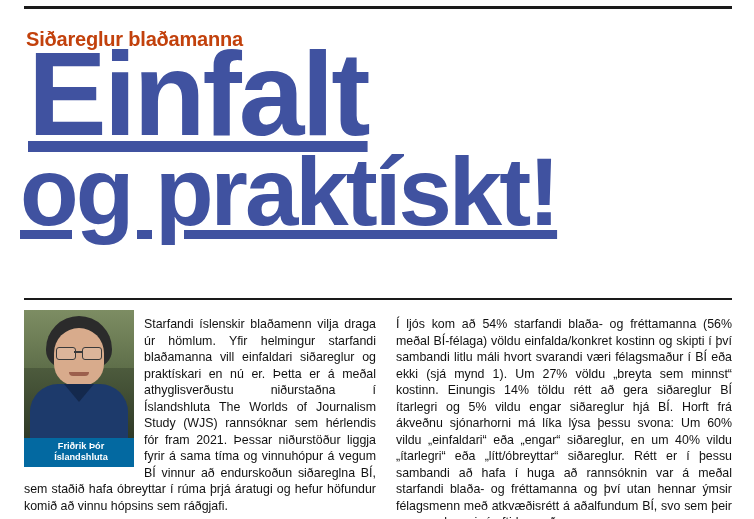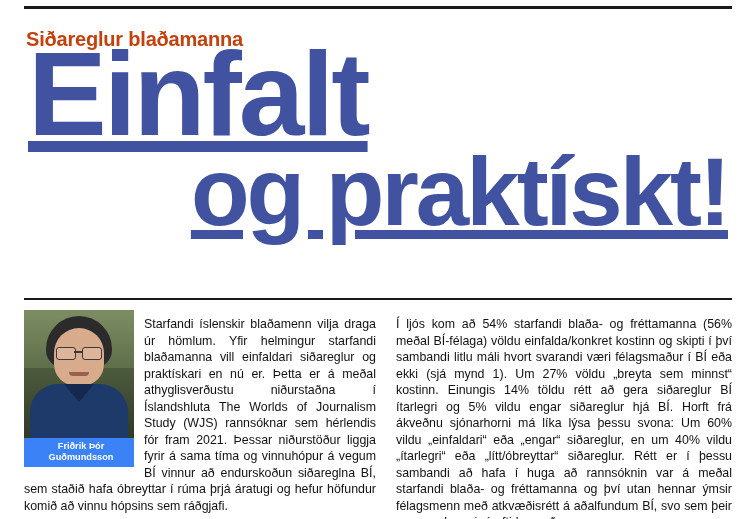--- a/index.html
+++ b/index.html
@@ -47,21 +47,20 @@
   }
   .headline .line1 {
     display: block;
     font-size: 118px;
     text-align: left;
     margin-left: 8px;
   }
   .headline .line2 {
     display: block;
     font-size: 96px;
-    text-align: right;
     margin-top: 6px;
     margin-right: 6px;
   }
   
   .body-rule {
     position: absolute;
     left: 24px;
     top: 298px;
     width: 708px;
     height: 2px;
@@ -149,21 +148,21 @@
     border-radius: 28px 28px 0 0;
   }
   .portrait .collar {
     position: absolute;
     left: 40px; top: 74px; width: 30px; height: 18px;
     background: #14294d;
     clip-path: polygon(0 0, 100% 0, 50% 100%);
   }
   .caption {
     width: 110px;
-    background: #3b82f6;
+    background: #0369a1;
     color: #ffffff;
     font-size: 9.2px;
     font-weight: bold;
     line-height: 1.22;
     text-align: center;
     padding: 3px 0 4px 4px;
     box-sizing: border-box;
   }
   .italic { }
 </style>
@@ -192,21 +191,21 @@
         <div class="face"></div>
         <div class="glasses-l"></div>
         <div class="glasses-r"></div>
         <div class="glasses-bridge"></div>
         <div class="mouth"></div>
         <div class="body"></div>
         <div class="collar"></div>
       </div>
       <div class="caption">
         <span>Friðrik Þór</span><br>
-        <span>Guðmundsson</span>
+        <span>Íslandshluta</span>
       </div>
     </div>
     <p>Starfandi íslenskir blaðamenn vilja draga úr hömlum. Yfir helmingur starfandi blaðamanna vill einfaldari siðareglur og praktískari en nú er. Þetta er á meðal athyglisverðustu niðurstaðna í Íslandshluta The Worlds of Journalism Study (WJS) rannsóknar sem hérlendis fór fram 2021. Þessar niðurstöður liggja fyrir á sama tíma og vinnuhópur á vegum BÍ vinnur að endurskoðun siðareglna BÍ, sem staðið hafa óbreyttar í rúma þrjá áratugi og hefur höfundur komið að vinnu hópsins sem ráðgjafi.</p>
   </div>
 
   <div class="col col-right">
     <p><span>Í ljós kom að 54% starfandi blaða- og fréttamanna (56% meðal BÍ-félaga) völdu einfalda/konkret kostinn og skipti í því sambandi litlu máli hvort svarandi væri félagsmaður í BÍ eða ekki </span><span class="italic">(sjá mynd 1).</span><span> Um 27% völdu „breyta sem minnst“ kostinn. Einungis 14% töldu rétt að gera siðareglur BÍ ítarlegri og 5% vildu engar siðareglur hjá BÍ. Horft frá ákveðnu sjónarhorni má líka lýsa þessu svona: Um 60% vildu „einfaldari“ eða „engar“ siðareglur, en um 40% vildu „ítarlegri“ eða „lítt/óbreyttar“ siðareglur. Rétt er í þessu sambandi að hafa í huga að rannsóknin var á meðal starfandi blaða- og fréttamanna og því utan hennar ýmsir félagsmenn með atkvæðisrétt á aðalfundum BÍ, svo sem þeir sem eru komnir á eftirlaun eða</span></p>
   </div>
 
 </div>

